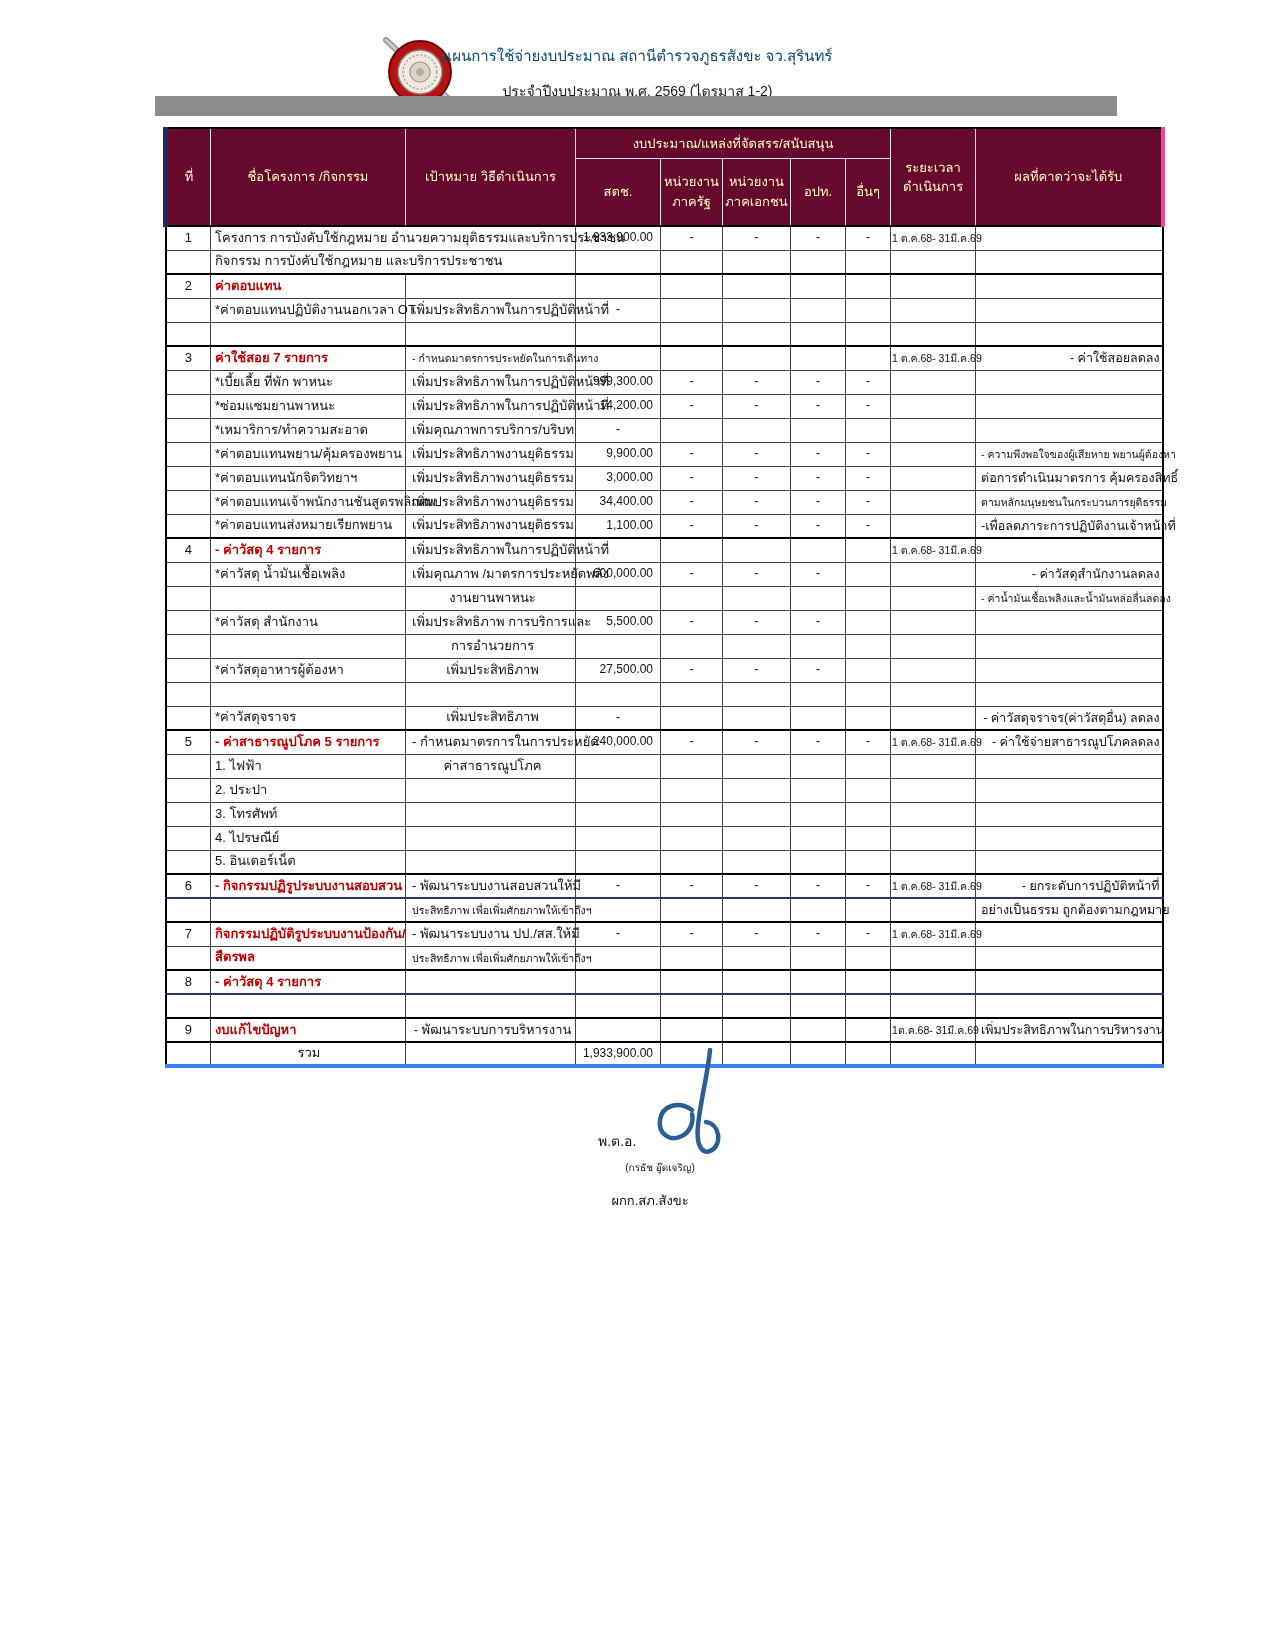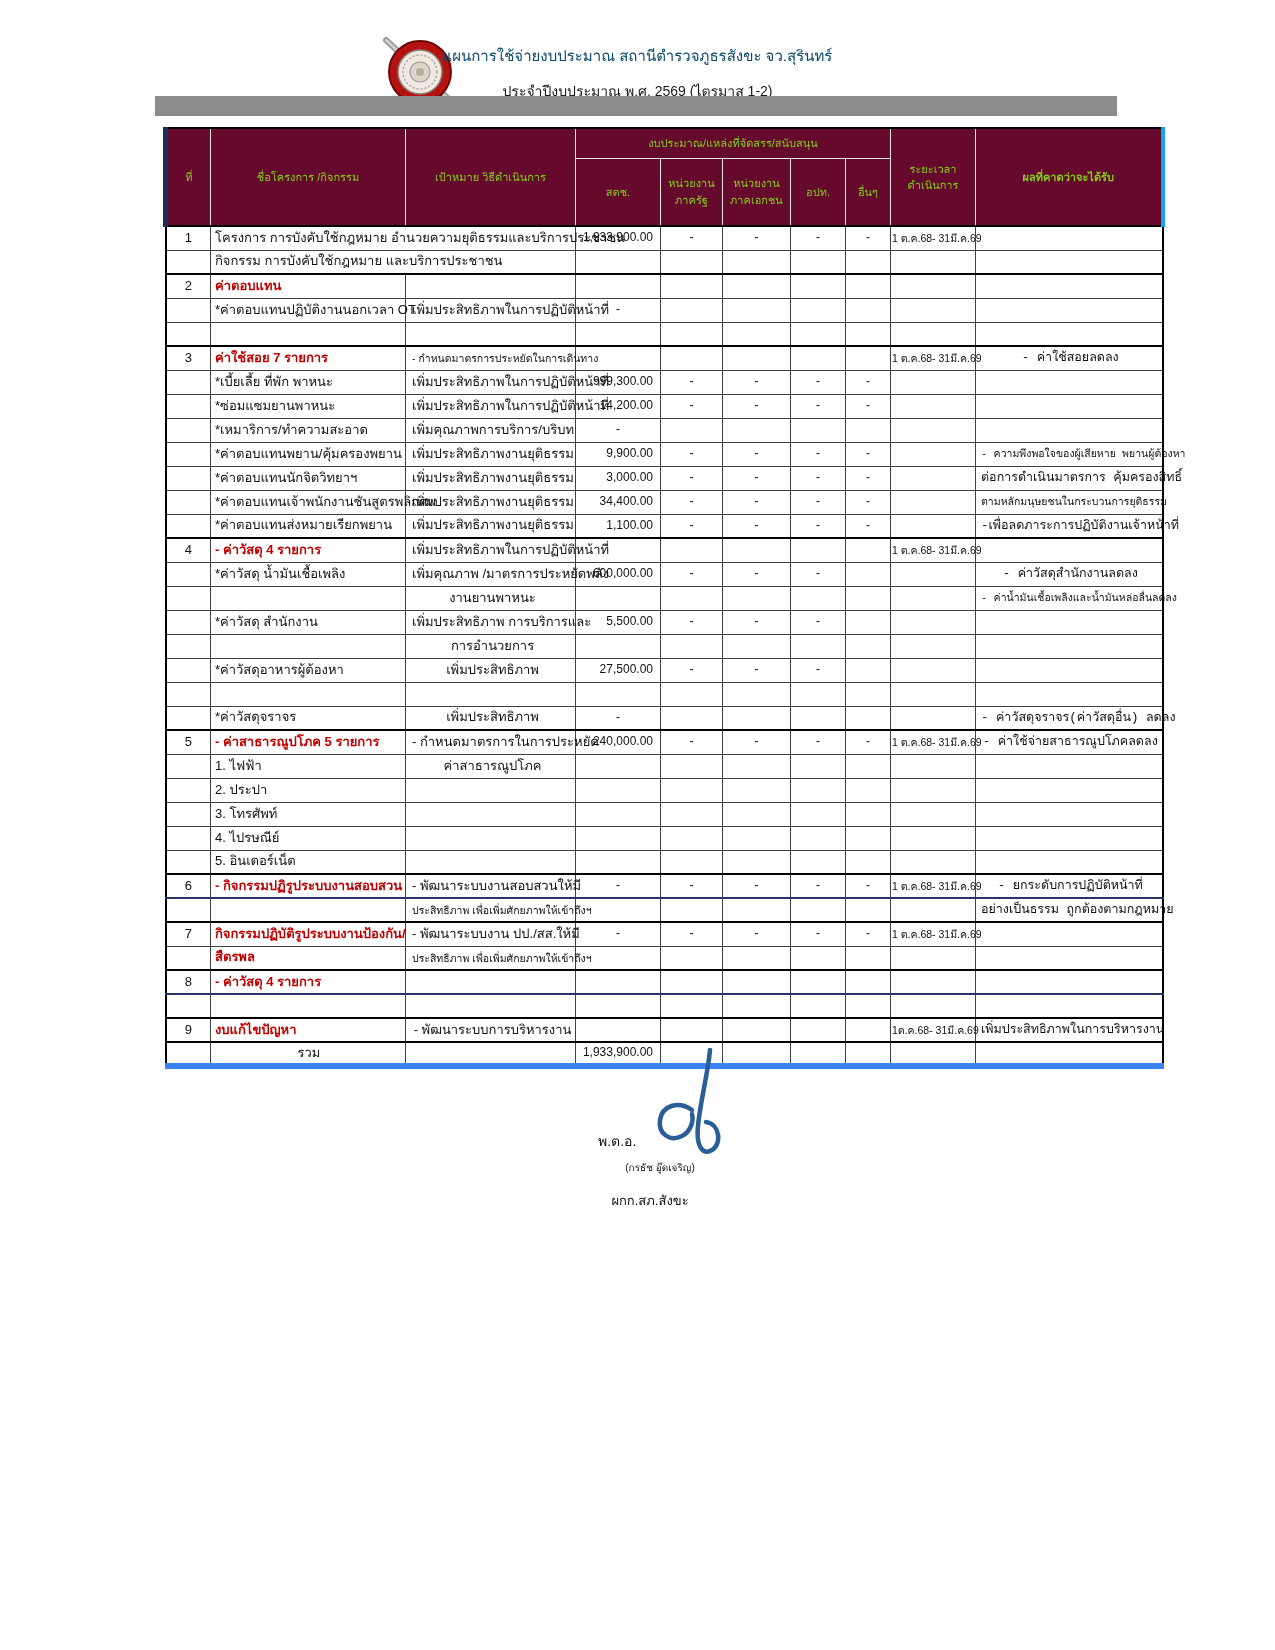--- a/index.html
+++ b/index.html
@@ -12,41 +12,41 @@
   .title2 { position:absolute; top:80px; left:0; width:1275px; text-align:center; font-size:14px; color:#1a1a1a; }
 
   
   .gray-band { position:absolute; left:155px; top:96px; width:962px; height:20px; background:var(--gray-band,#8c8c8c); }
 
   
   .logo { position:absolute; left:378px; top:28px; width:84px; height:84px; }
 
   
   table.budget { position:absolute; left:163px; top:127px; width:997px; table-layout:fixed; border-collapse:collapse; border:2px solid #000; }
-  thead th { background:var(--maroon,#650a2d); color:#84cc16; font-weight:normal; font-size:11px; border:1px solid #e6e6e6; vertical-align:middle; text-align:center; line-height:1.5; }
+  thead th { background:var(--maroon,#650a2d); color:#fef9c3; font-weight:normal; font-size:13px; border:1px solid #e6e6e6; vertical-align:middle; text-align:center; line-height:1.5; }
   thead tr.gh th { height:30px; }
   thead tr.sub th { height:68px; }
   thead { border-bottom:2px solid #000; }
   thead th.navy-l { border-left:5px solid #1c2d5e; }
-  thead th.navy-r { border-right:4px solid #0ea5e9;font-weight:bold; }
+  thead th.navy-r { border-right:4px solid #ec4899; }
   .pre { white-space:pre-line; }
 
   tbody td { border:1px solid #404040; height:24px; font-size:13px; vertical-align:middle; line-height:1.15; padding:0 2px; overflow:visible; white-space:nowrap; }
   tbody tr.sec td { border-top:2px solid #000; }
   tbody tr.nb td { border-bottom:2px solid #23356b; }
-  tbody tr.total td { border-bottom:6px solid #3b82f6; }
+  tbody tr.total td { border-bottom:4px solid #3b82f6; }
   td.c-no { text-align:center; }
   td.c-name { text-align:left; padding-left:4px; }
   td.c-name.ctr { text-align:center; }
   td.c-target { text-align:center; padding-left:6px;margin-top:32px; }
   td.c-num { text-align:right; padding-right:7px; font-size:12px; }
   td.c-num.dash { text-align:center; padding-right:2px; }
   td.c-dash { text-align:center; font-size:12px; }
   td.c-period { text-align:center; font-size:10.5px; padding:0 1px; }
-  td.c-result { text-align:center; padding-left:5px; font-size:12.5px;font-family:Liberation Mono, monospace; }
+  td.c-result { text-align:right; padding-left:5px; font-size:12.5px; }
   .red { color:var(--red-text,#c00000); font-weight:bold; }
   .sm { font-size:10.5px !important; }
 
   
   .sig { position:absolute; left:648px; top:1048px; width:110px; height:125px; }
   .rank { position:absolute; left:598px; top:1130px; font-size:14px; }
   .sign-name { position:absolute; left:570px; top:1160px; width:180px; text-align:center; font-size:10px; }
   .sign-pos { position:absolute; left:570px; top:1190px; width:160px; text-align:center; font-size:13px; }
 </style>
 </head>

